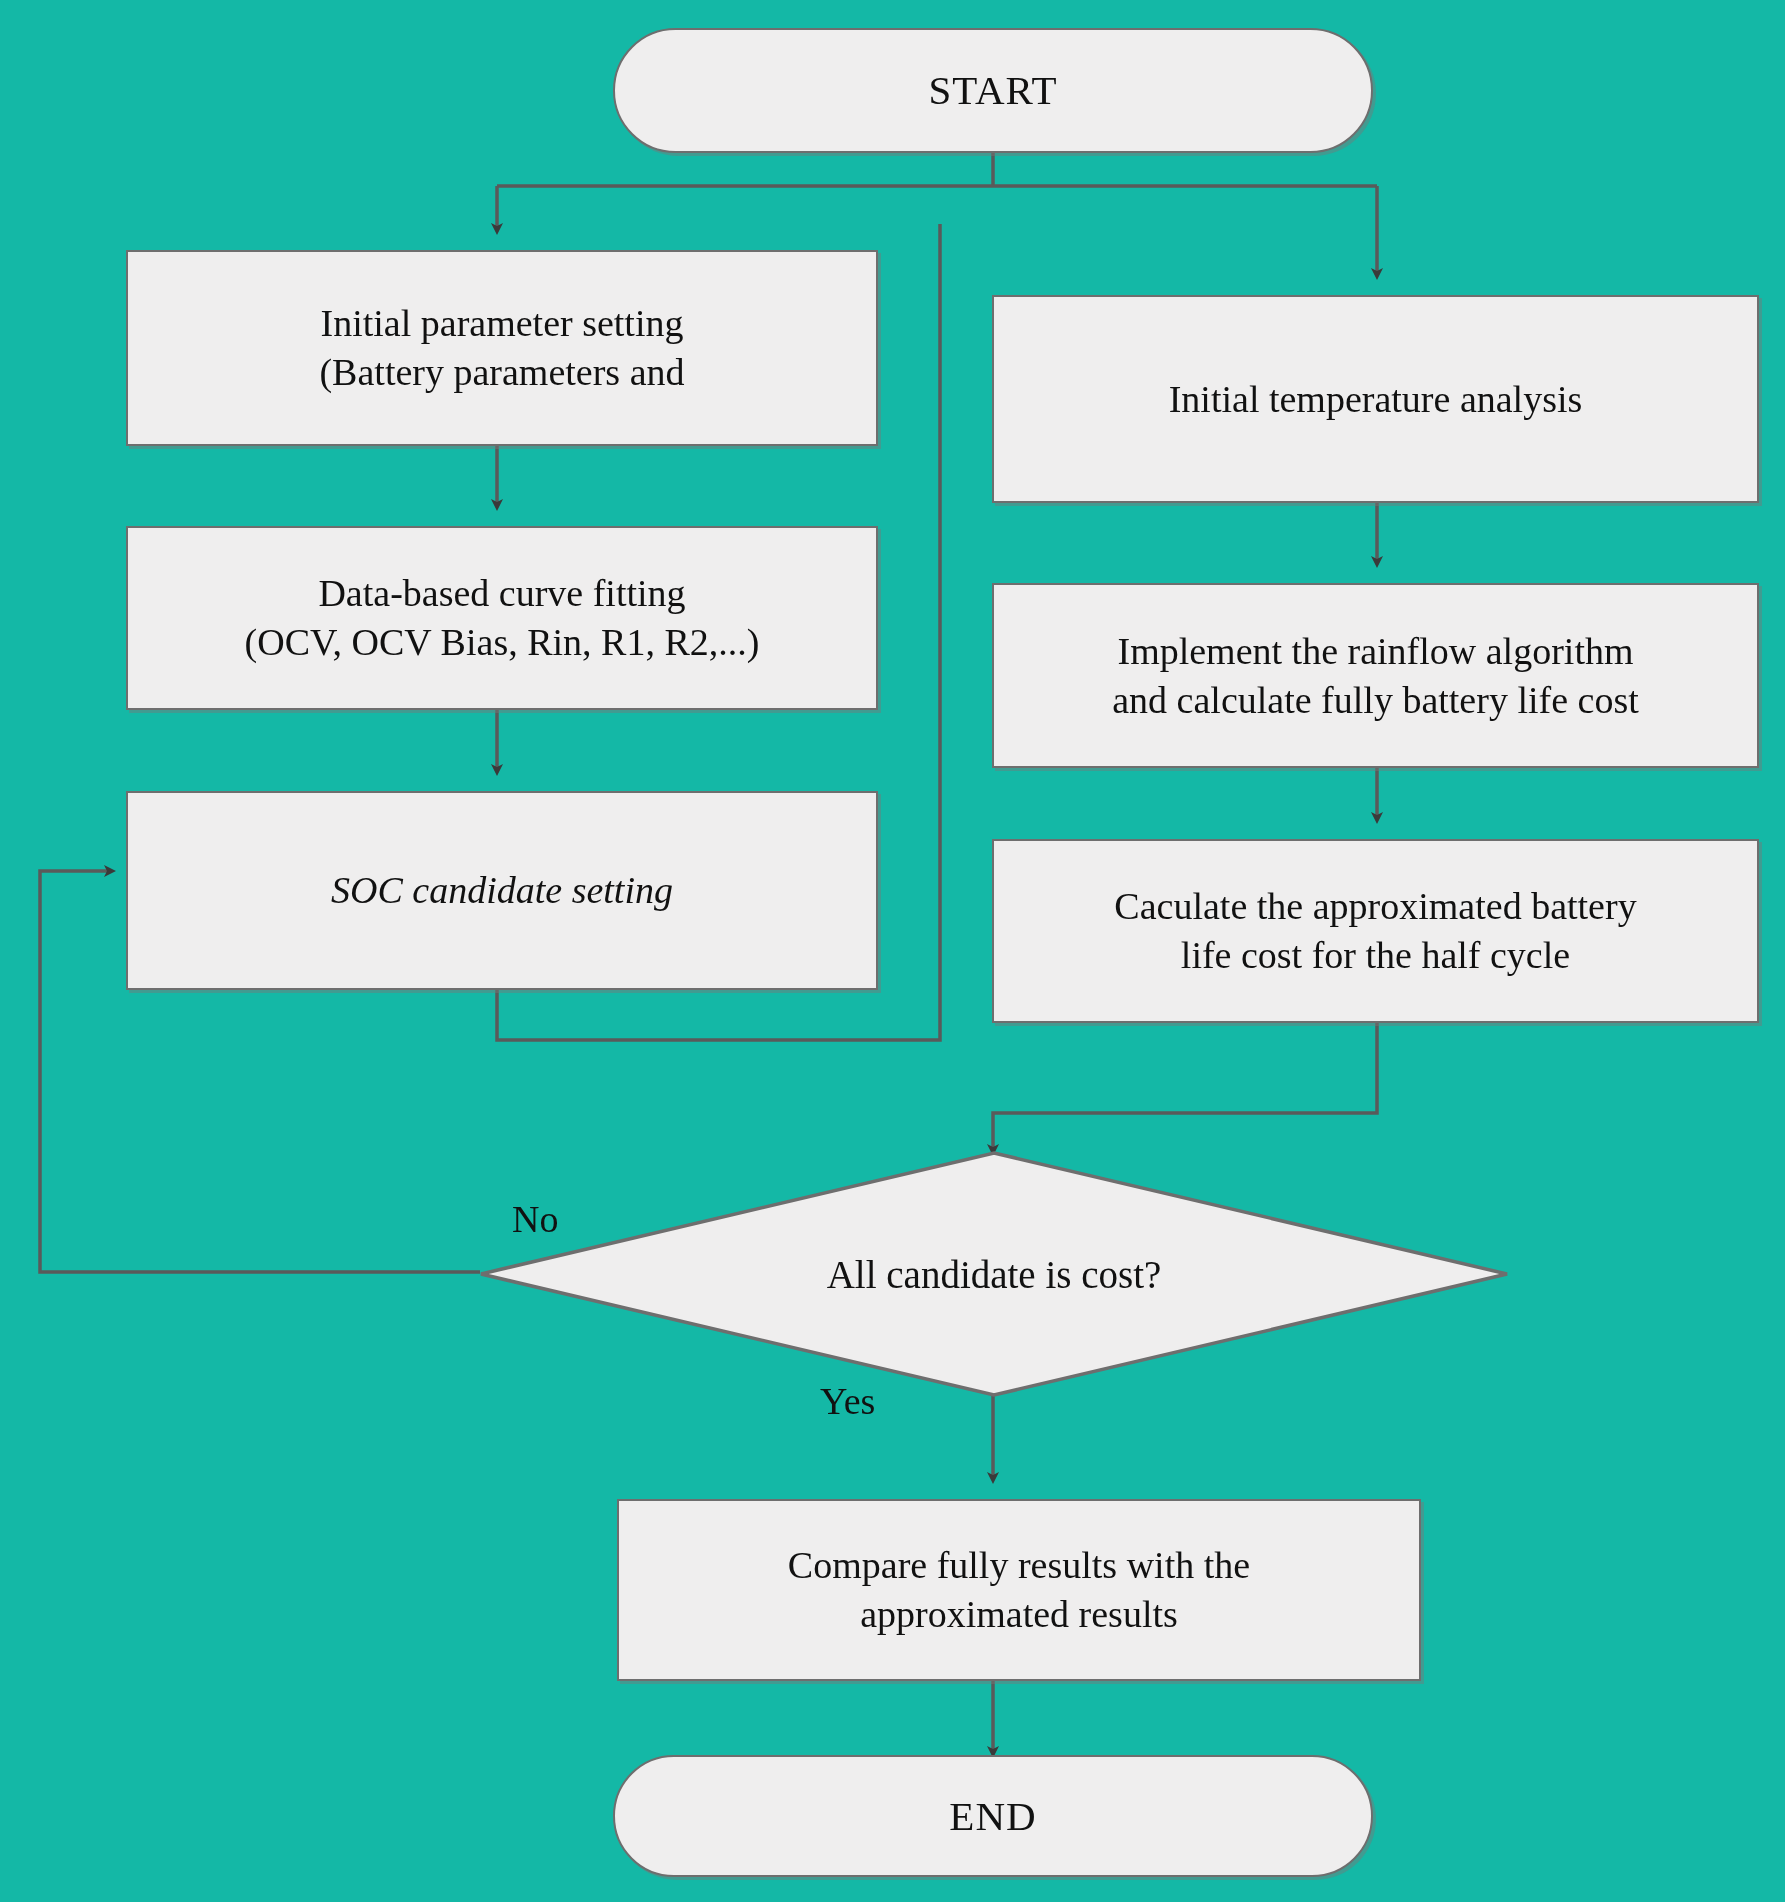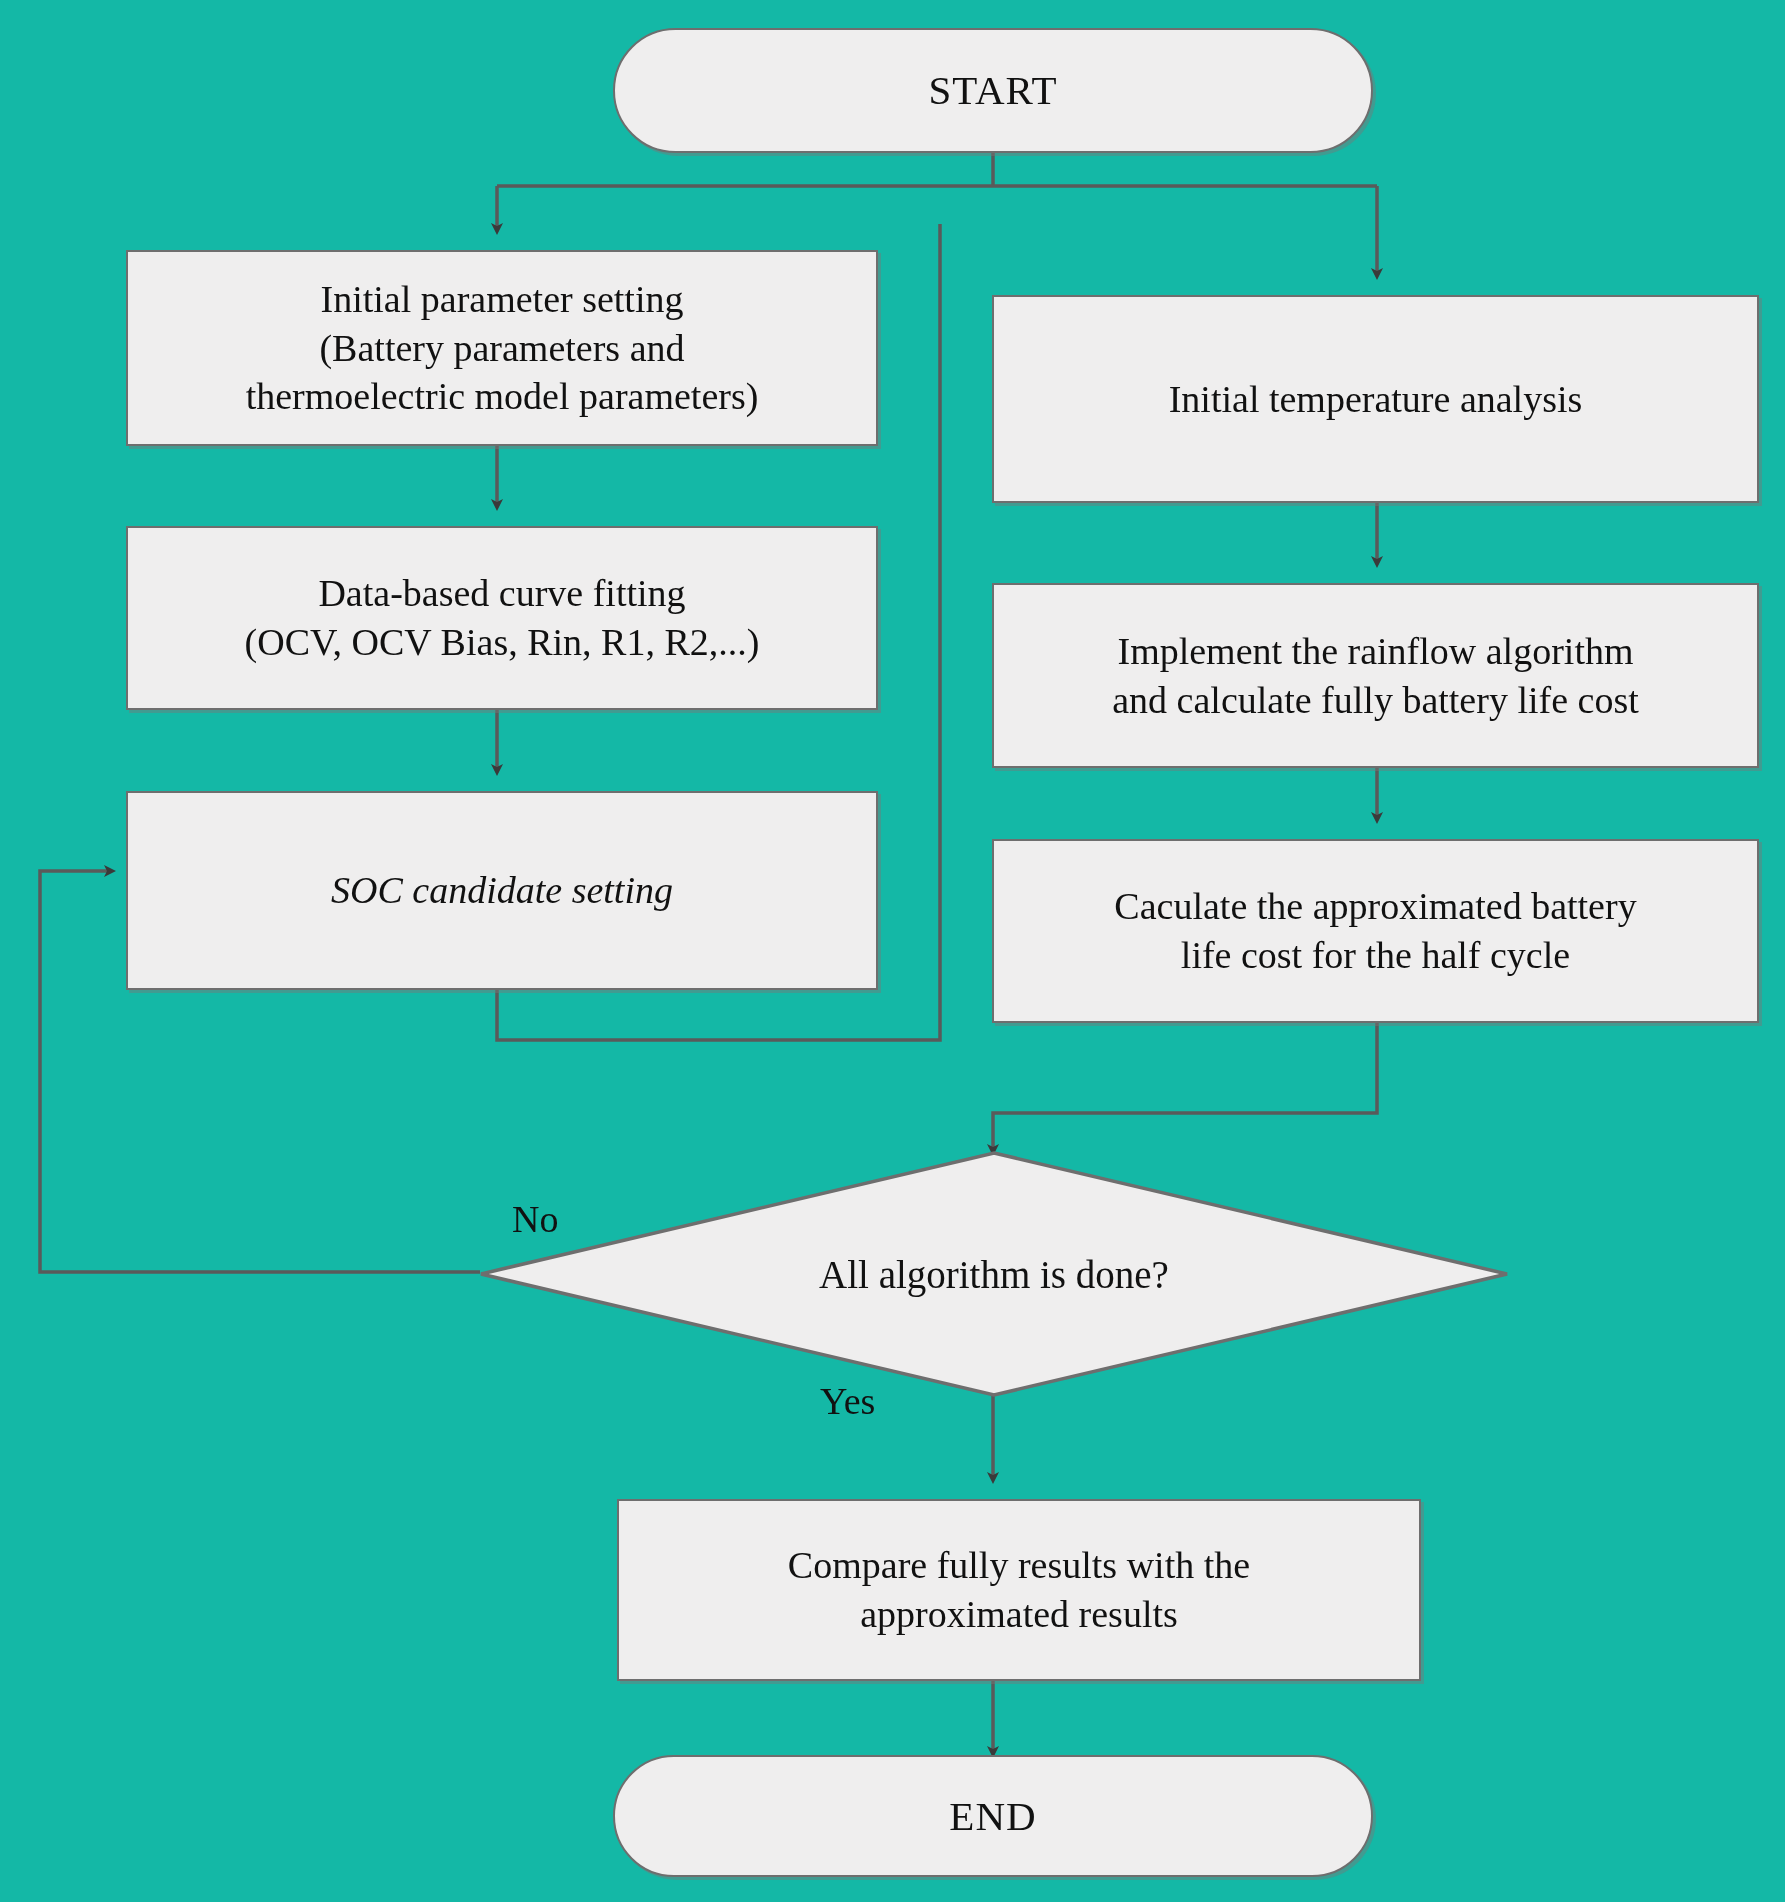--- a/index.html
+++ b/index.html
@@ -117,21 +117,20 @@
   <div class="node terminator" style="left:613px; top:28px; width:760px; height:125px;">
     <div class="lines">
       <span class="ln">START</span>
     </div>
   </div>
 
   <div class="node process" style="left:126px; top:232px; width:752px; height:196px;">
     <div class="lines">
       <span class="ln">Initial parameter setting</span>
       <span class="ln">(Battery parameters and</span>
-      <span class="ln">thermoelectric model parameters)</span>
     </div>
   </div>
 
   <div class="node process" style="left:126px; top:508px; width:752px; height:184px;">
     <div class="lines">
       <span class="ln">Data-based curve fitting</span>
       <span class="ln">(OCV, OCV Bias, Rin, R1, R2,...)</span>
     </div>
   </div>
 
@@ -158,21 +157,21 @@
     <div class="lines">
       <span class="ln">Caculate the approximated battery</span>
       <span class="ln">life cost for the half cycle</span>
     </div>
   </div>
 
   <div class="decision-wrap" style="left:478px; top:1150px; width:1032px; height:248px;">
     <svg class="decision-shape" viewBox="0 0 1032 248" preserveAspectRatio="none" xmlns="http://www.w3.org/2000/svg">
       <polygon points="516,3 1029,124 516,245 3,124" fill="#efeeee" stroke="#6e6e6e" stroke-width="3.5"></polygon>
     </svg>
-    <span class="decision-label">All algorithm is done?</span>
+    <span class="decision-label">All candidate is cost?</span>
   </div>
 
   <div class="edge-label" style="left:512px; top:1197px;text-align:right;">No</div>
 
   <div class="edge-label" style="left:820px; top:1379px;">Yes</div>
 
   <div class="node process" style="left:617px; top:1481px; width:804px; height:182px;">
     <div class="lines">
       <span class="ln">Compare fully results with the</span>
       <span class="ln">approximated results</span>

